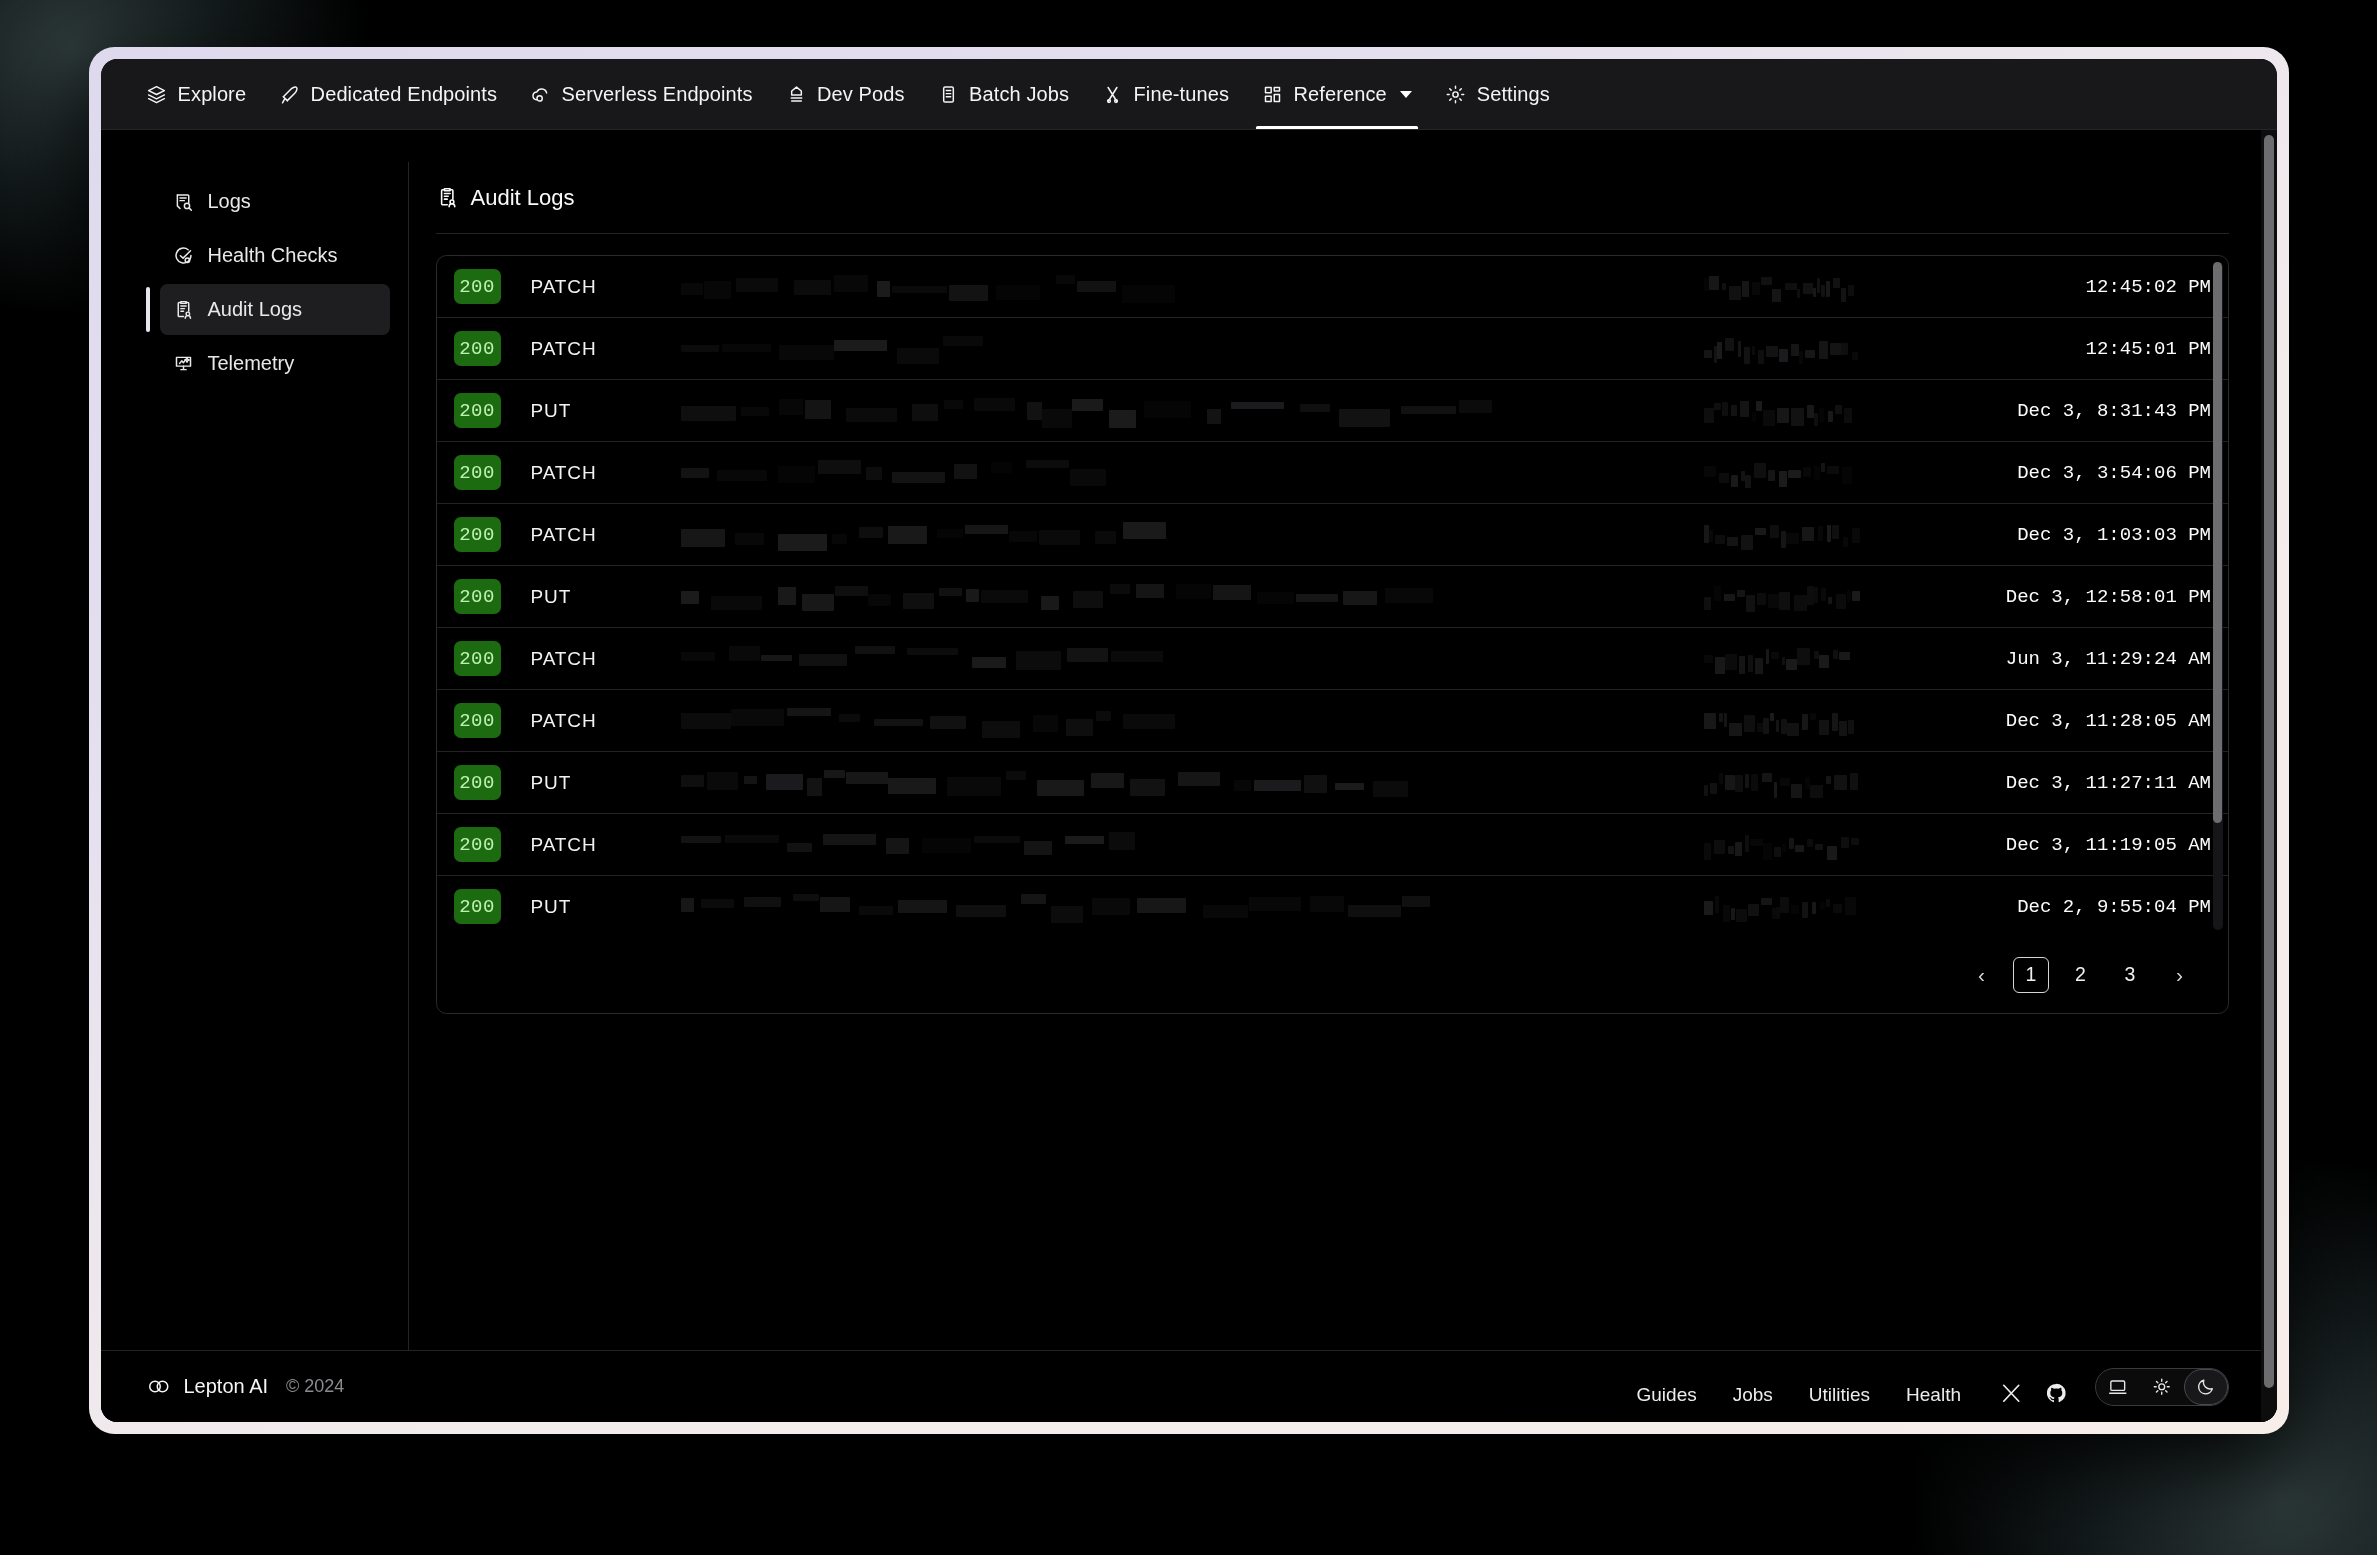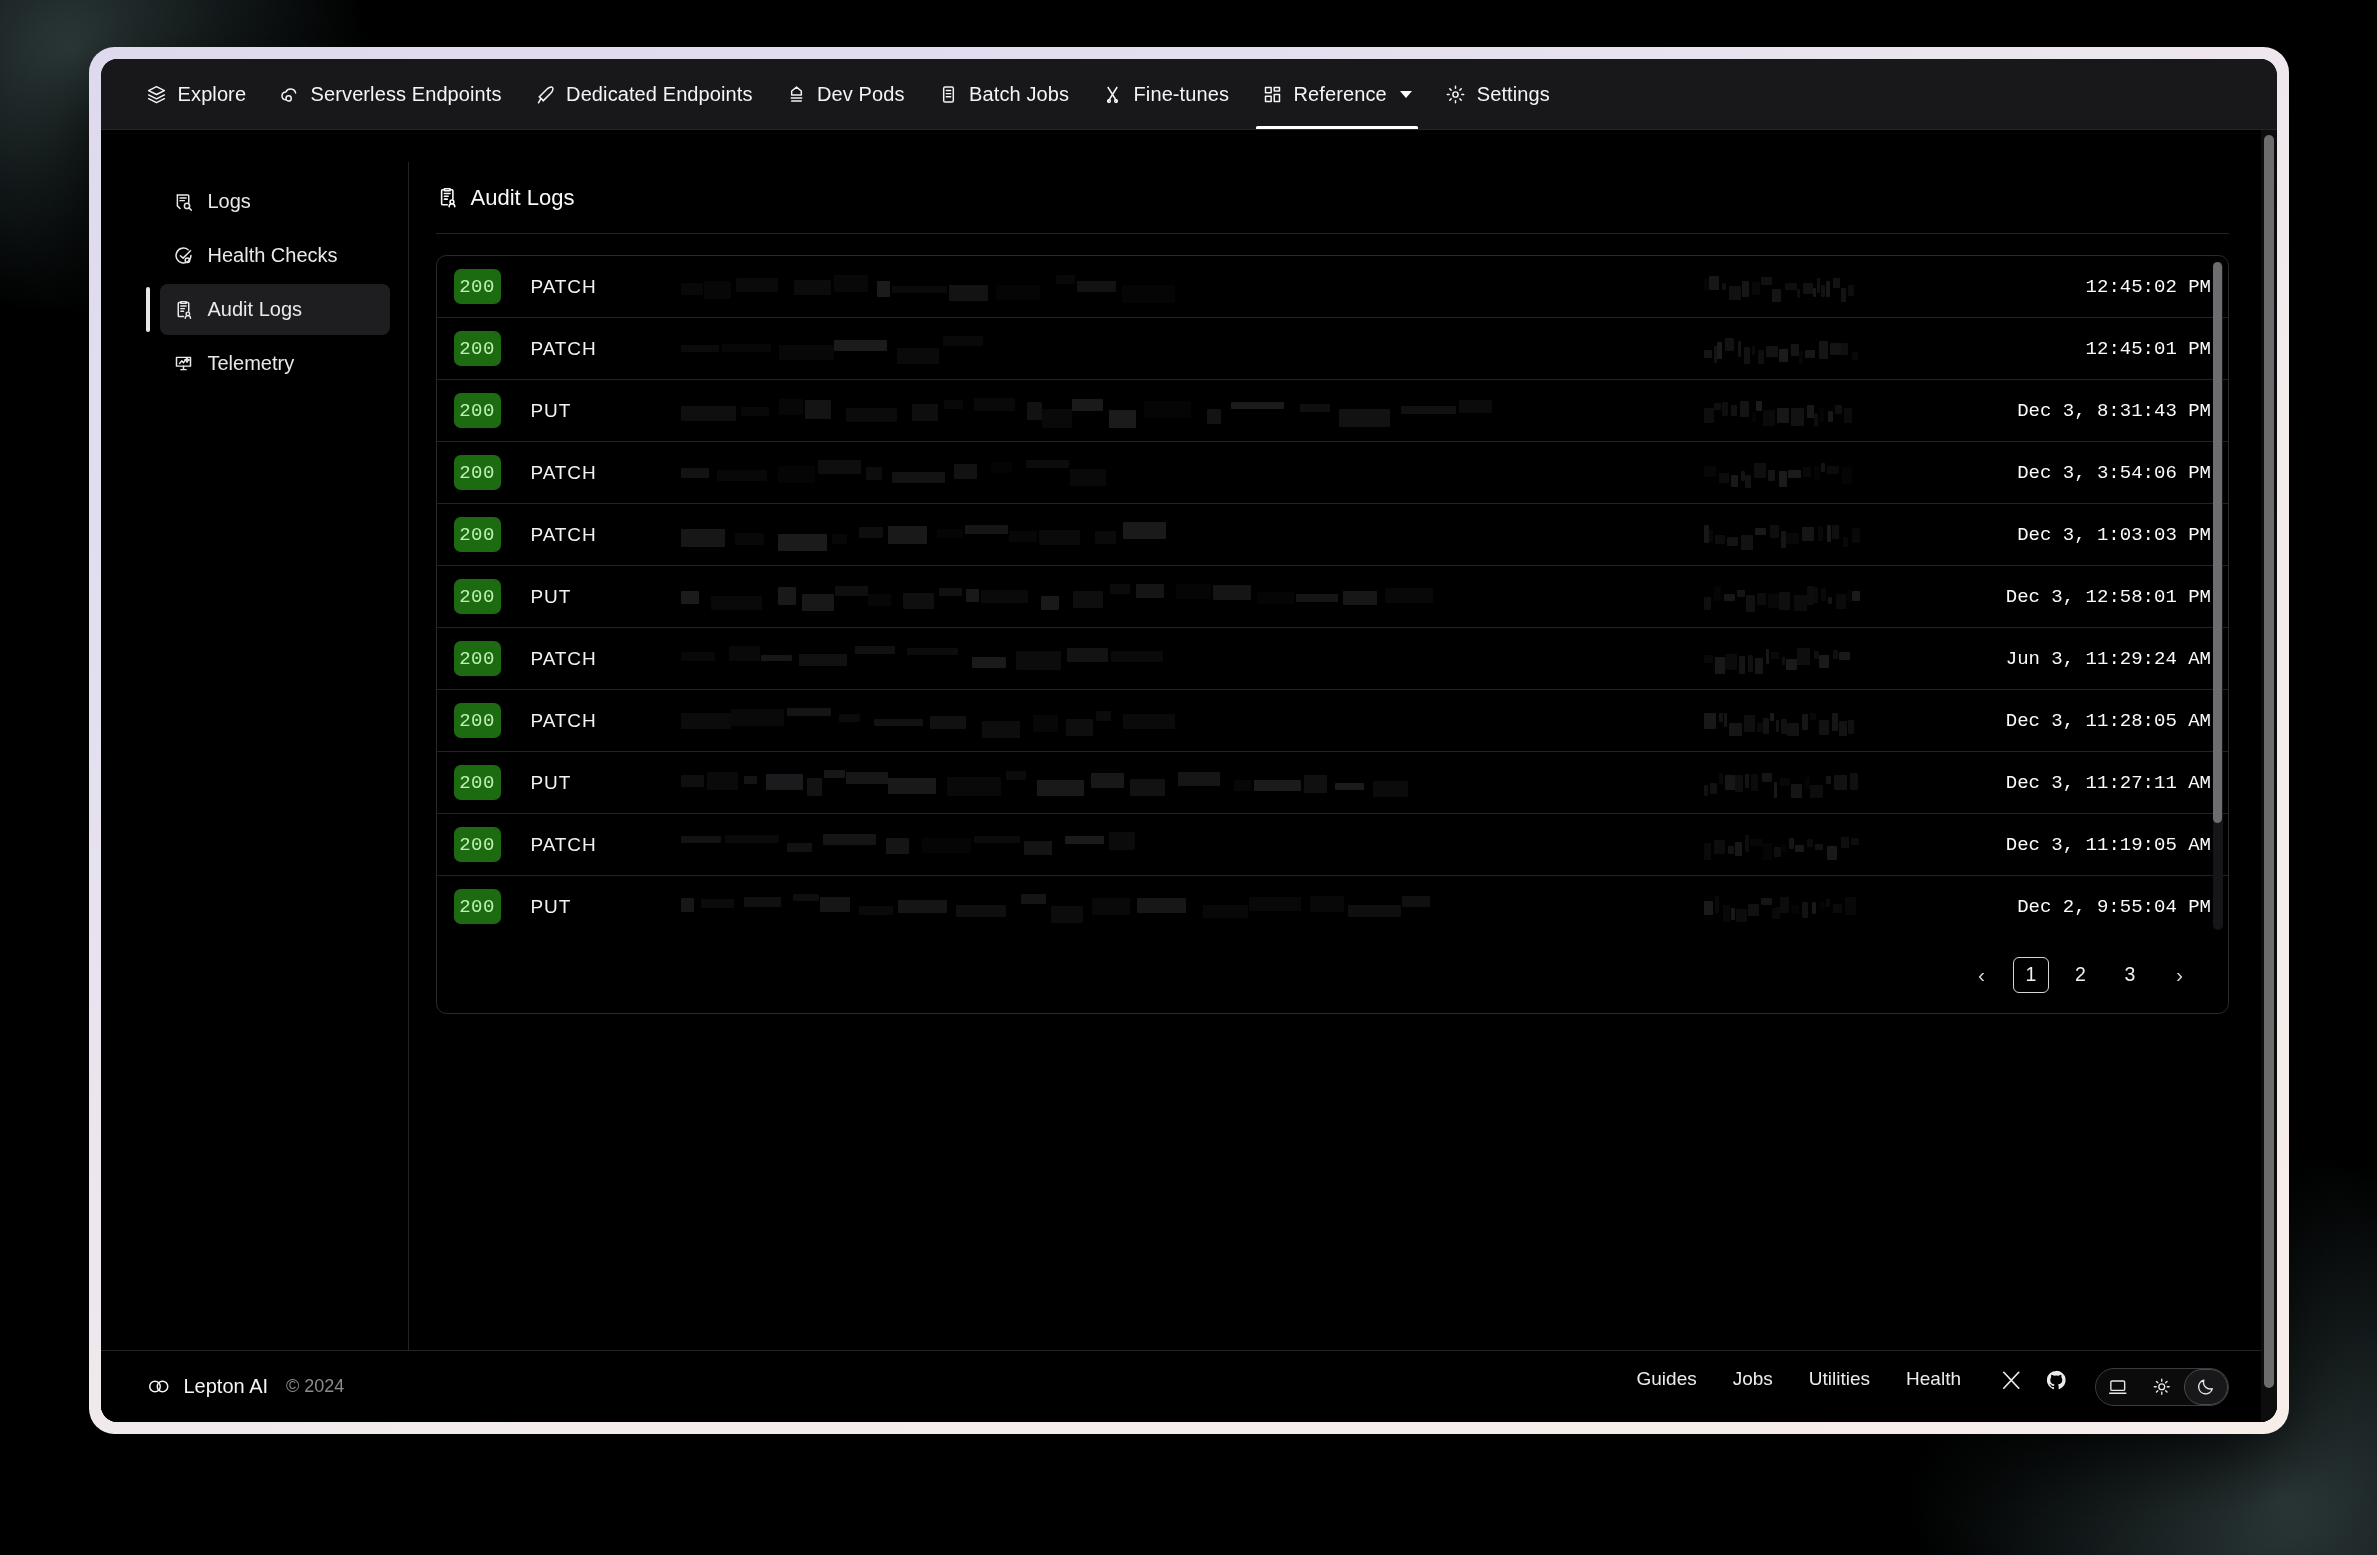--- a/index.html
+++ b/index.html
@@ -304,21 +304,21 @@
     display: flex; align-items: center; justify-content: space-between;
     padding: 0 32px 0 45px;
     background: #000000;
   }
   .brand { display: flex; align-items: center; gap: 12px; }
   .brand .logo { width: 25.5px; height: 21px; display: flex; align-items:center; }
   .brand .logo svg { width: 25.5px; height: 21px; display: block; }
   .brand .name { color: #f6f6f8; font-size: 20px; }
   .brand .copy { color: #8b8b90; font-size: 18px; margin-left: 6px; }
 
-  .foot-right { display: flex; align-items: flex-start; gap: 0; }
+  .foot-right { display: flex; align-items: flex-end; gap: 0; }
   .foot-link { color: #ececef; font-size: 19px; padding: 0 18px; cursor: pointer; }
   .foot-ico { width: 25.5px; height: 25.5px; margin-left: 19.5px; display: flex; align-items: center; justify-content: center; cursor: pointer; }
   .foot-ico svg { width: 22.5px; height: 22.5px; display: block; }
   .themeswitch {
     margin-left: 25.5px;
     height: 38px;
     border: 0.8px solid #3b3b3f;
     border-radius: 19px;
     display: flex; align-items: center;
     background: #0b0b0c;
@@ -349,35 +349,35 @@
                 <path d="M12 3 3 7.5 12 12l9-4.5L12 3z"></path>
                 <path d="M3 12.5 12 17l9-4.5"></path>
                 <path d="M3 16.8 12 21.3l9-4.5"></path>
               </svg>
             </span>
             <span>Explore</span>
           </div>
           <div class="nav-item">
             <span class="ico">
               <svg viewBox="0 0 24 24" fill="none" stroke="currentColor" stroke-width="1.7" stroke-linecap="round" stroke-linejoin="round">
-                <path d="M7.5 18a4.5 4.5 0 0 1 .4-8.98A6 6 0 0 1 19 10.2"></path>
-                <circle cx="11" cy="16.5" r="3"></circle>
-              </svg>
-            </span>
-            <span>Serverless Endpoints</span>
-          </div>
-          <div class="nav-item">
-            <span class="ico">
-              <svg viewBox="0 0 24 24" fill="none" stroke="currentColor" stroke-width="1.7" stroke-linecap="round" stroke-linejoin="round">
                 <path d="M5 14.5 13.5 6c2.5-2.5 5.5-3 6.5-2 1 1 .5 4-2 6.5L9.5 19"></path>
                 <path d="M5 14.5 9.5 19"></path>
                 <path d="M6.5 17 4 21.5"></path>
               </svg>
             </span>
             <span>Dedicated Endpoints</span>
+          </div>
+          <div class="nav-item">
+            <span class="ico">
+              <svg viewBox="0 0 24 24" fill="none" stroke="currentColor" stroke-width="1.7" stroke-linecap="round" stroke-linejoin="round">
+                <path d="M7.5 18a4.5 4.5 0 0 1 .4-8.98A6 6 0 0 1 19 10.2"></path>
+                <circle cx="11" cy="16.5" r="3"></circle>
+              </svg>
+            </span>
+            <span>Serverless Endpoints</span>
           </div>
           <div class="nav-item">
             <span class="ico">
               <svg viewBox="0 0 24 24" fill="none" stroke="currentColor" stroke-width="1.7" stroke-linecap="round" stroke-linejoin="round">
                 <path d="M12 3.5 17.5 8v4.5h-11V8L12 3.5z"></path>
                 <path d="M6 16h12M6.5 19.5h11"></path>
               </svg>
             </span>
             <span>Dev Pods</span>
           </div>

